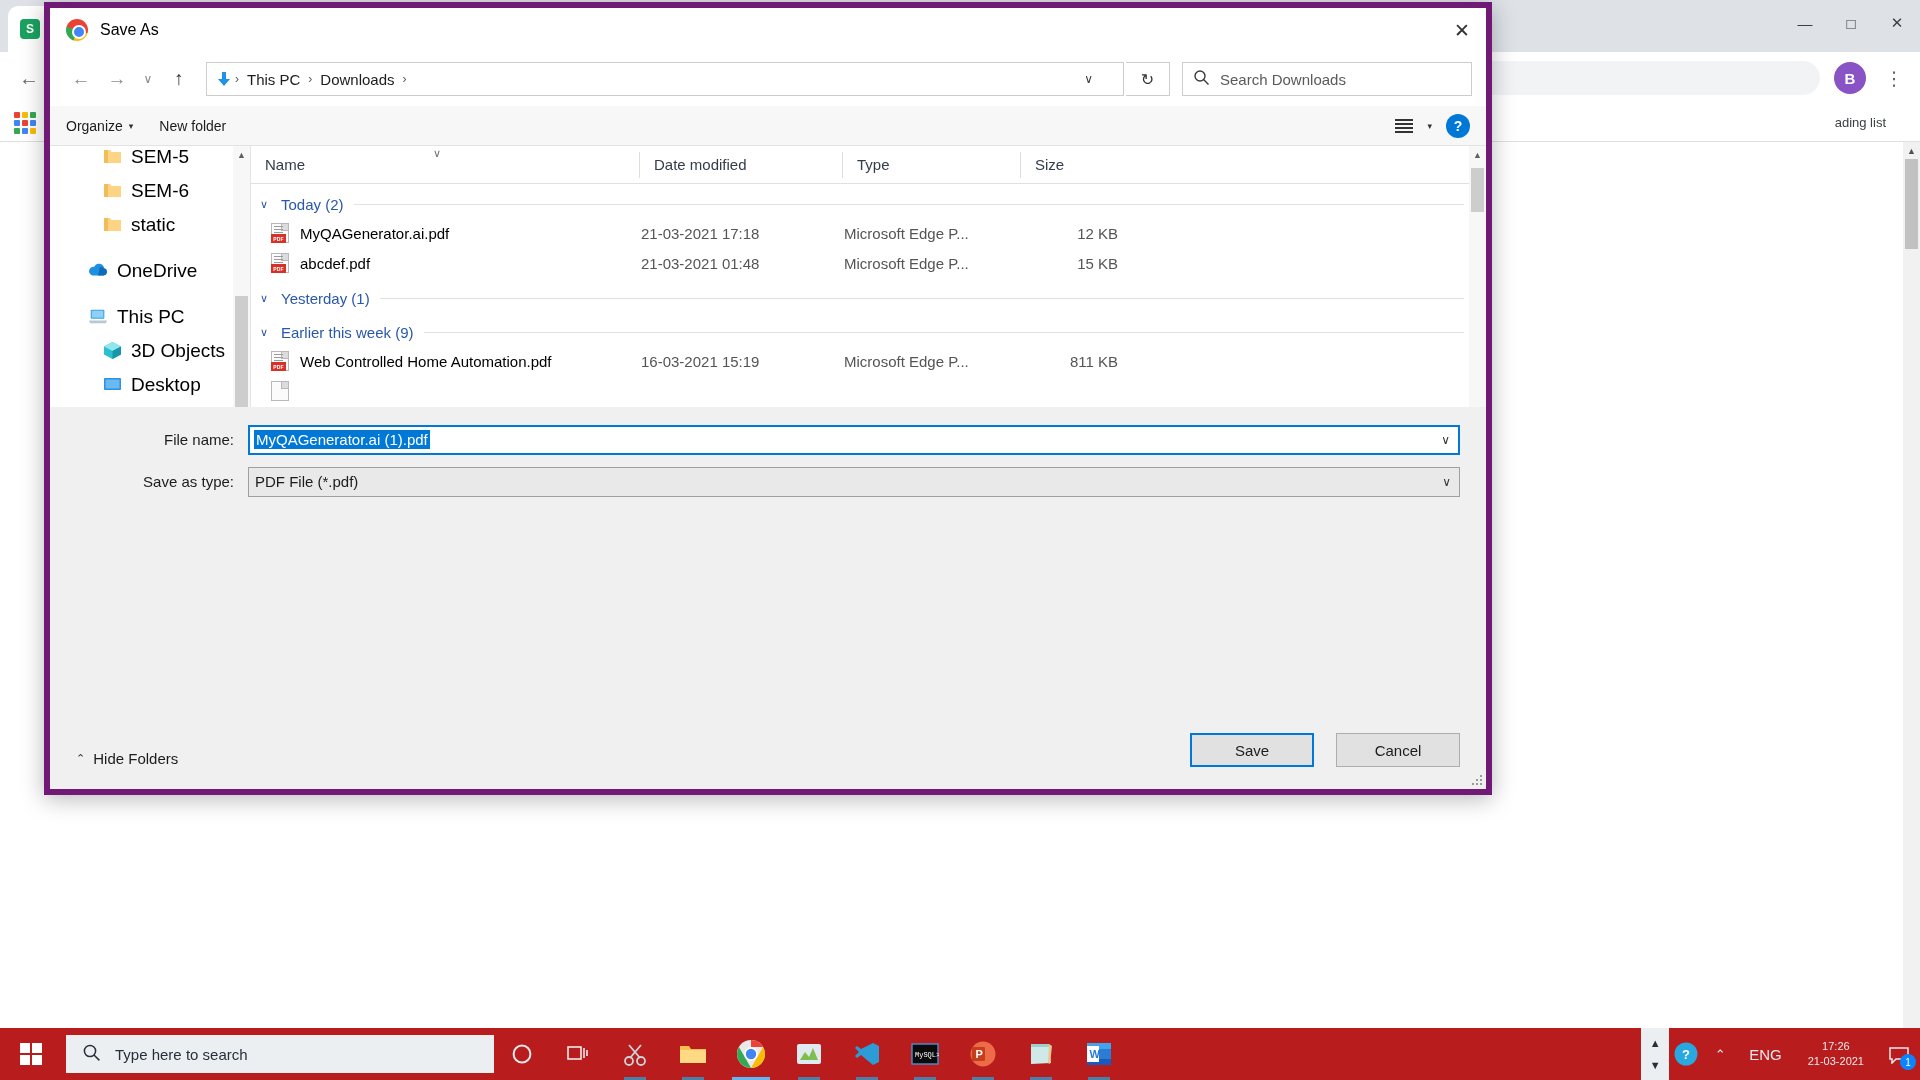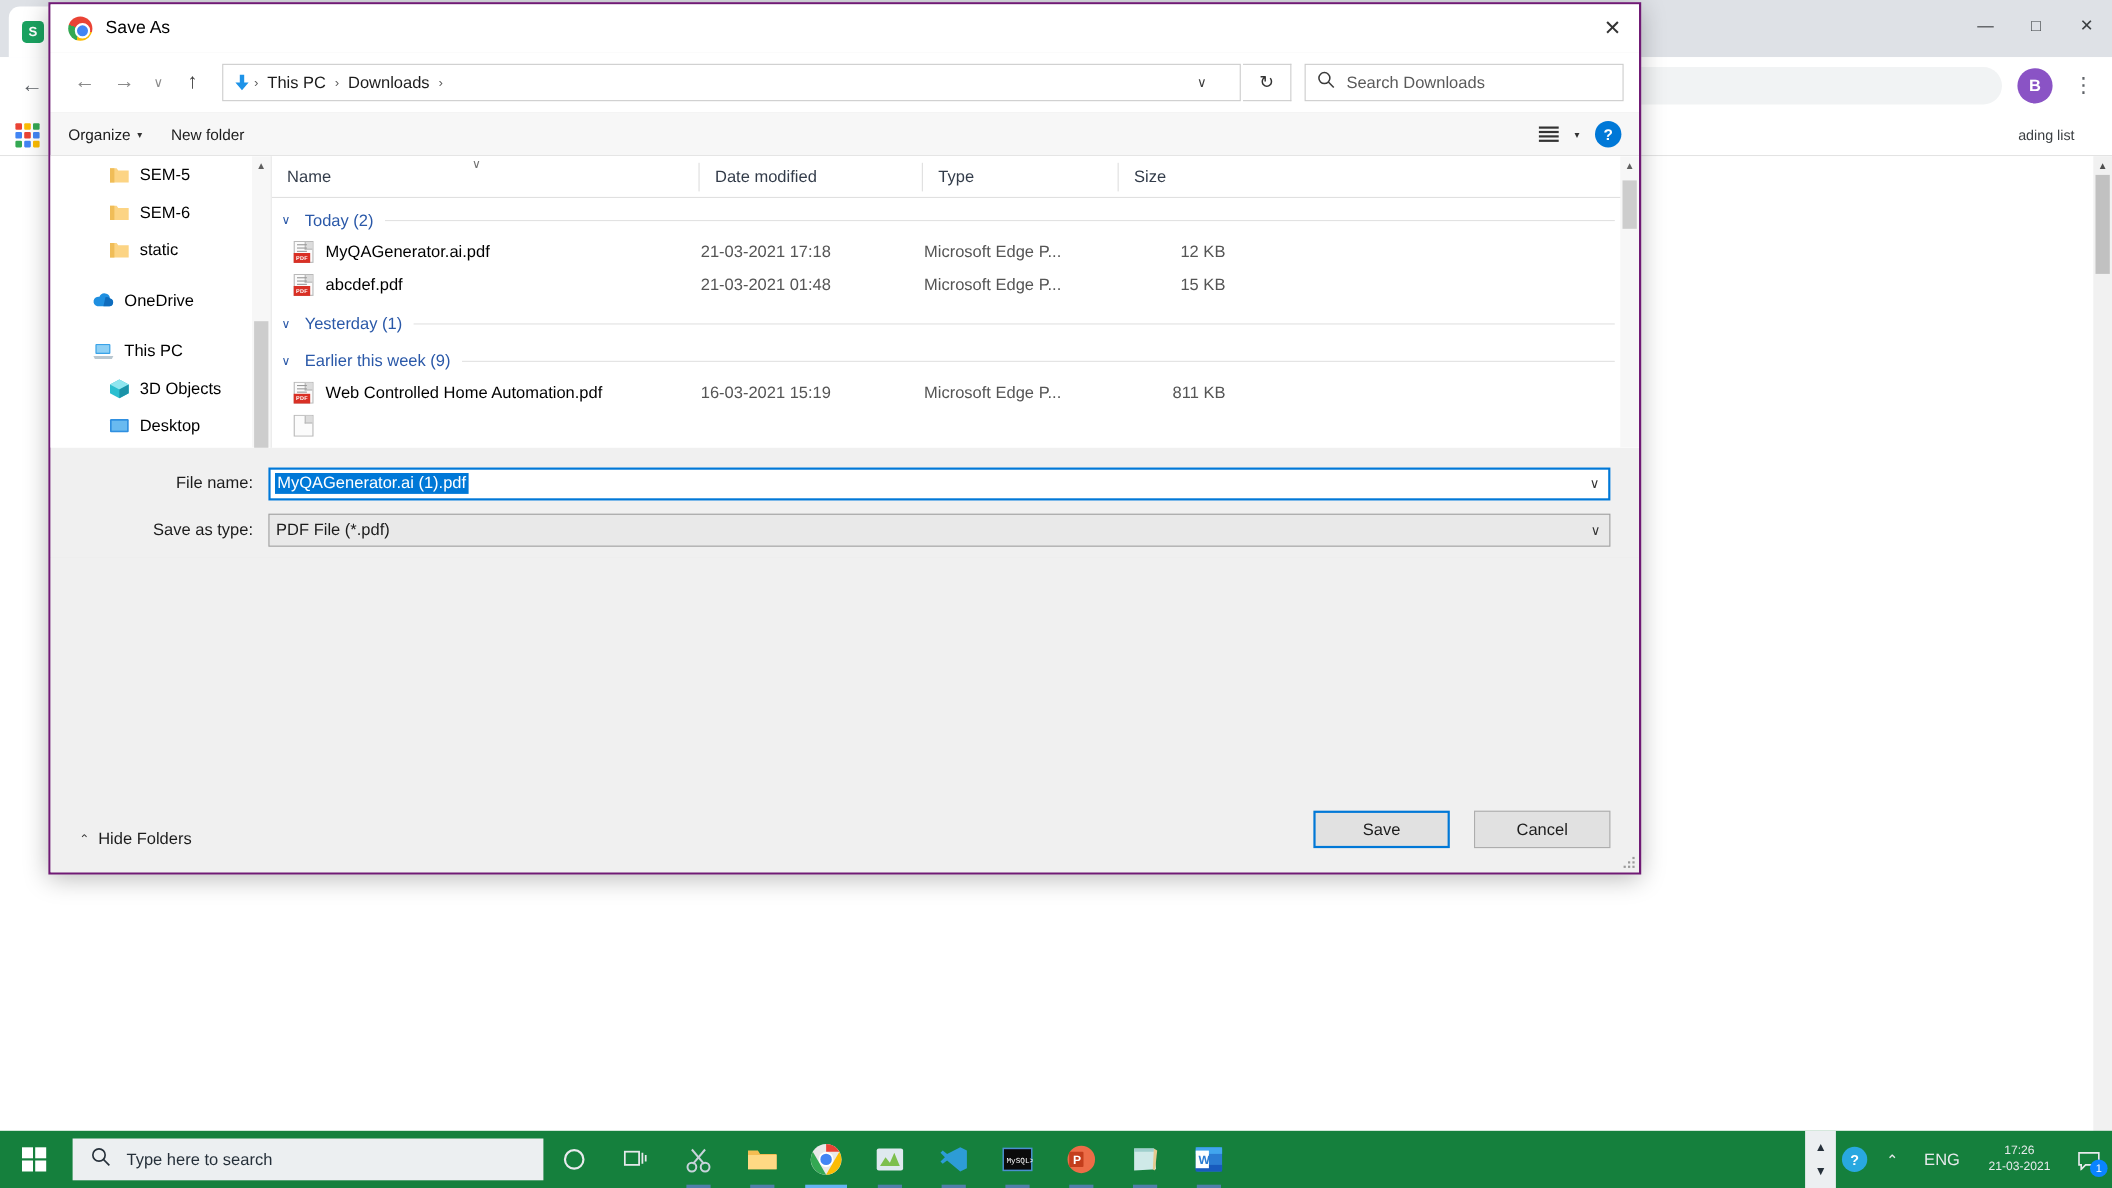--- a/index.html
+++ b/index.html
@@ -91,22 +91,22 @@
   }
   #page-scrollbar .sb-arrow { height: 17px; display:flex; align-items:center;
     justify-content:center; font-size: 9px; color:#505050; }
   #page-scrollbar .sb-thumb { position:absolute; top:17px; left:2px;
     width: 13px; height: 90px; background:#c1c1c1; }
 
   
   #save-as-dialog {
     position: absolute; left: 44px; top: 2px;
     width: 1448px; height: 793px;
-    background: #e5e5e5;
-    border: 2px solid #701a75;
+    background: #0f172a;
+    border: 6px solid #701a75;
     box-shadow: 0 4px 22px rgba(0,0,0,0.28);
     display: flex; flex-direction: column;
   }
   #dialog-titlebar {
     height: 44px; background: #ffffff; display: flex; align-items: center;
     padding-left: 16px; flex-shrink: 0; position: relative;
   }
   #dialog-app-icon {
     width: 22px; height: 22px; border-radius: 50%;
     background: conic-gradient(#ea4335 0 30%, #fbbc05 30% 55%, #34a853 55% 80%, #ea4335 80% 100%);
@@ -180,22 +180,22 @@
   }
 
   
   #dialog-main { flex: 1; display: flex; background: #ffffff; min-height: 0; }
 
   #nav-tree {
     width: 200px; background: #ffffff; position: relative;
     overflow: hidden; flex-shrink: 0;
   }
   .tree-item {
-    height: 34px; display: flex; align-items: center; gap: 9px;
-    font-size: 15px; color: #000; padding-left: 38px; white-space: nowrap;
+    height: 34px; display: flex; align-items: flex-start; gap: 9px;
+    font-size: 19px; color: #000; padding-left: 38px; white-space: nowrap;
   }
   .tree-item.indent-1 { padding-left: 52px; }
   .tree-icon { width: 20px; height: 20px; flex-shrink: 0;
     display: flex; align-items: center; justify-content: center; }
   .gap-row { height: 12px; }
 
   #tree-scrollbar {
     position: absolute; right: 0; top: 0; width: 17px; height: 100%;
     background: #f7f7f7;
   }
@@ -319,21 +319,21 @@
   #resize-grip {
     position: absolute; right: 4px; bottom: 4px; width: 12px; height: 12px;
   }
   #resize-grip i {
     position: absolute; width: 2px; height: 2px; background: #9a9a9a;
   }
 
   
   #taskbar {
     position: absolute; left: 0; bottom: 0; width: 1920px; height: 52px;
-    background: #15803d; display: flex; align-items: center;
+    background: #b91c1c; display: flex; align-items: center;
   }
   #start-button { width: 62px; height: 52px; display: flex;
     align-items: center; justify-content: center; }
   #win-logo { width: 22px; height: 22px; display: grid;
     grid-template-columns: 1fr 1fr; grid-template-rows: 1fr 1fr; gap: 2px; }
   #win-logo i { background: #ffffff; display: block; }
   #taskbar-search {
     width: 428px; height: 38px; background: #eceff1; display: flex;
     align-items: center; gap: 14px; padding: 0 16px; margin-left: 4px;
   }

